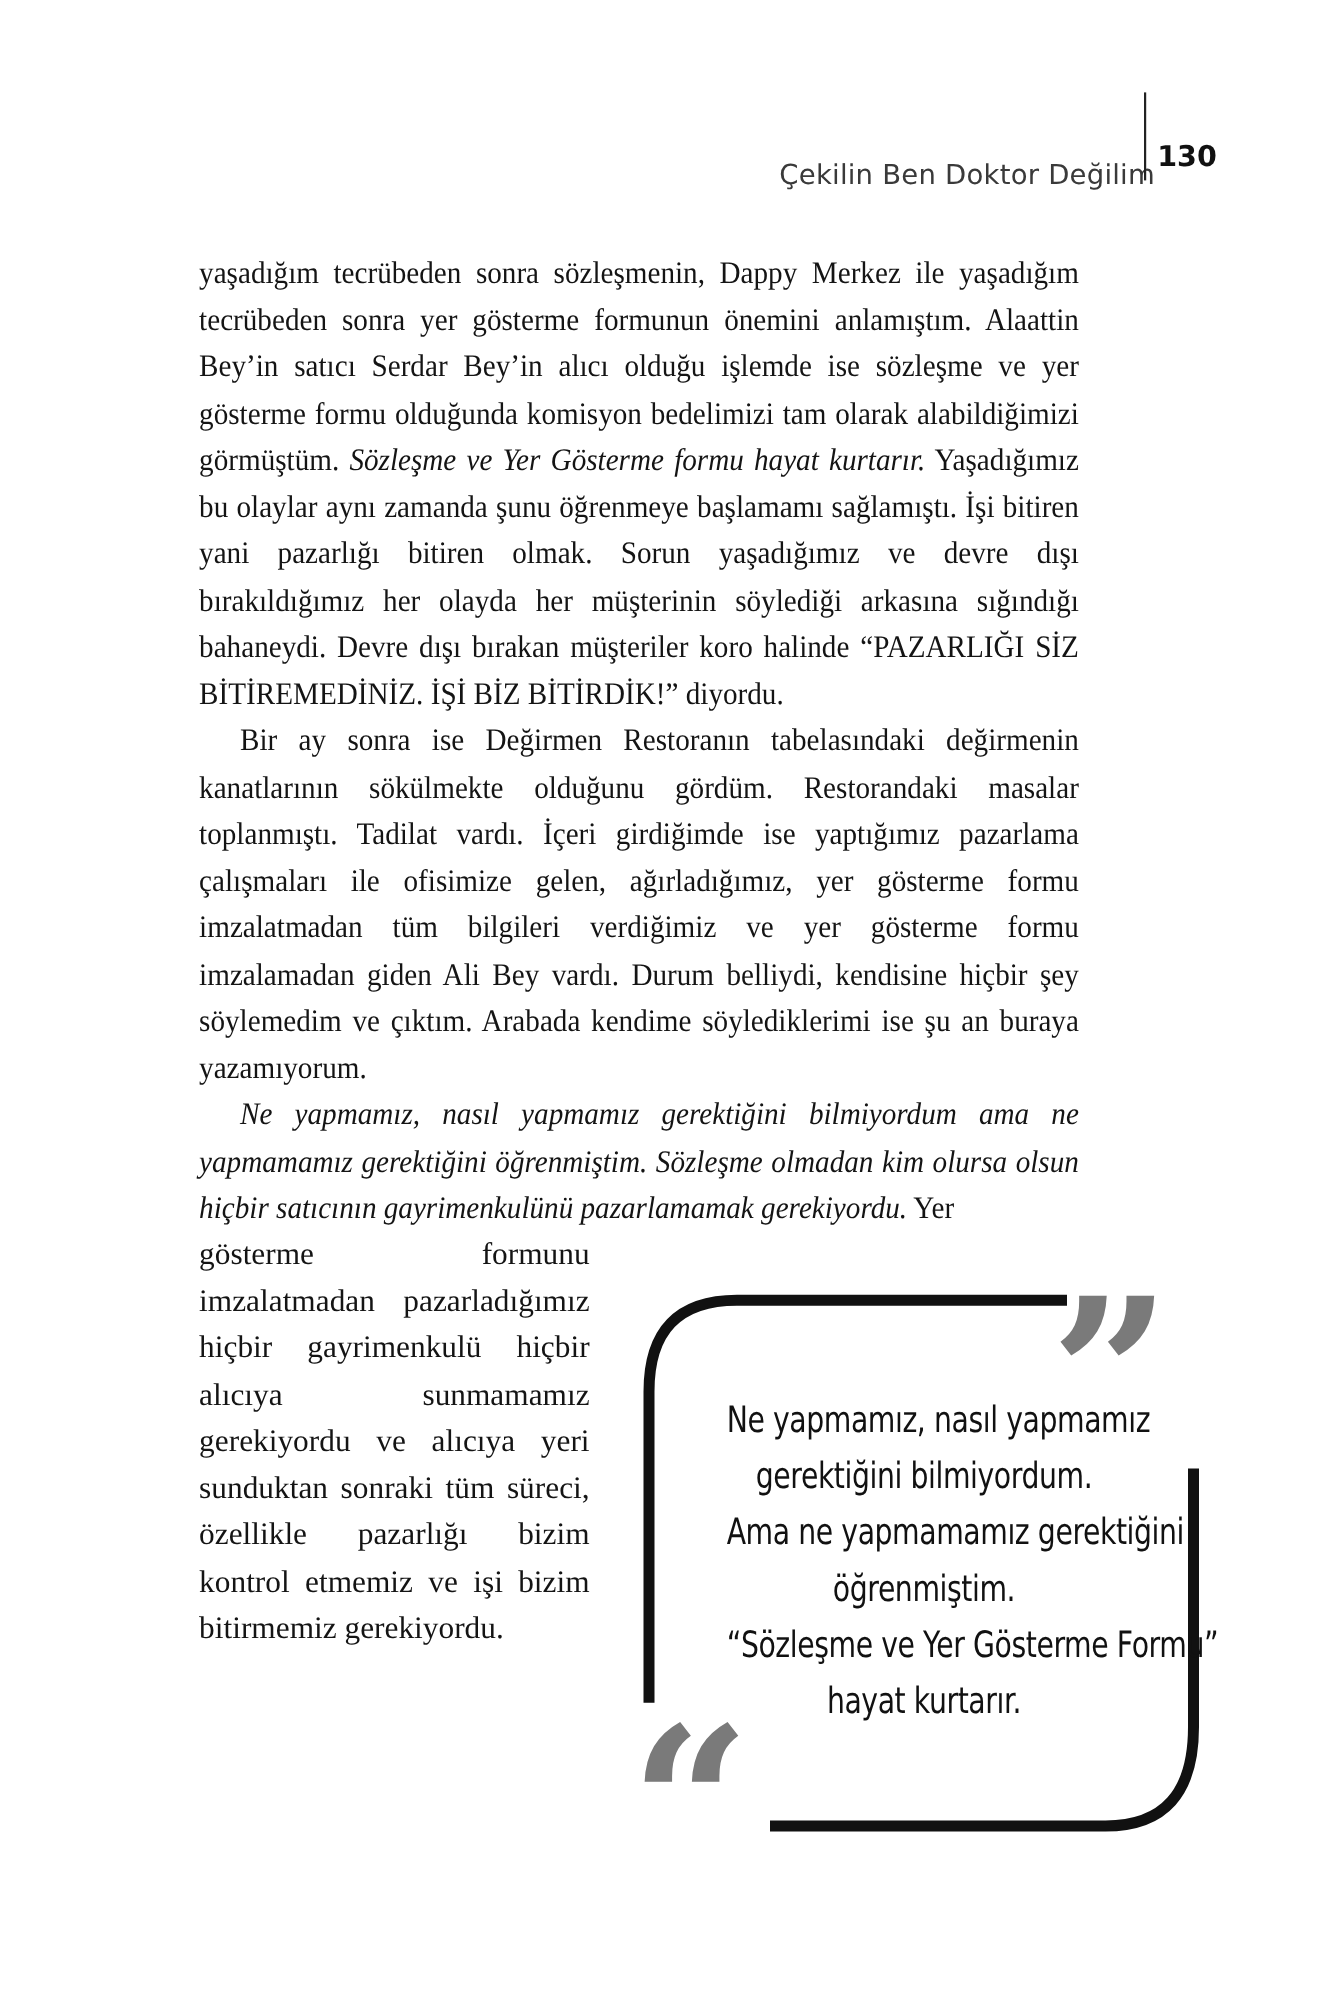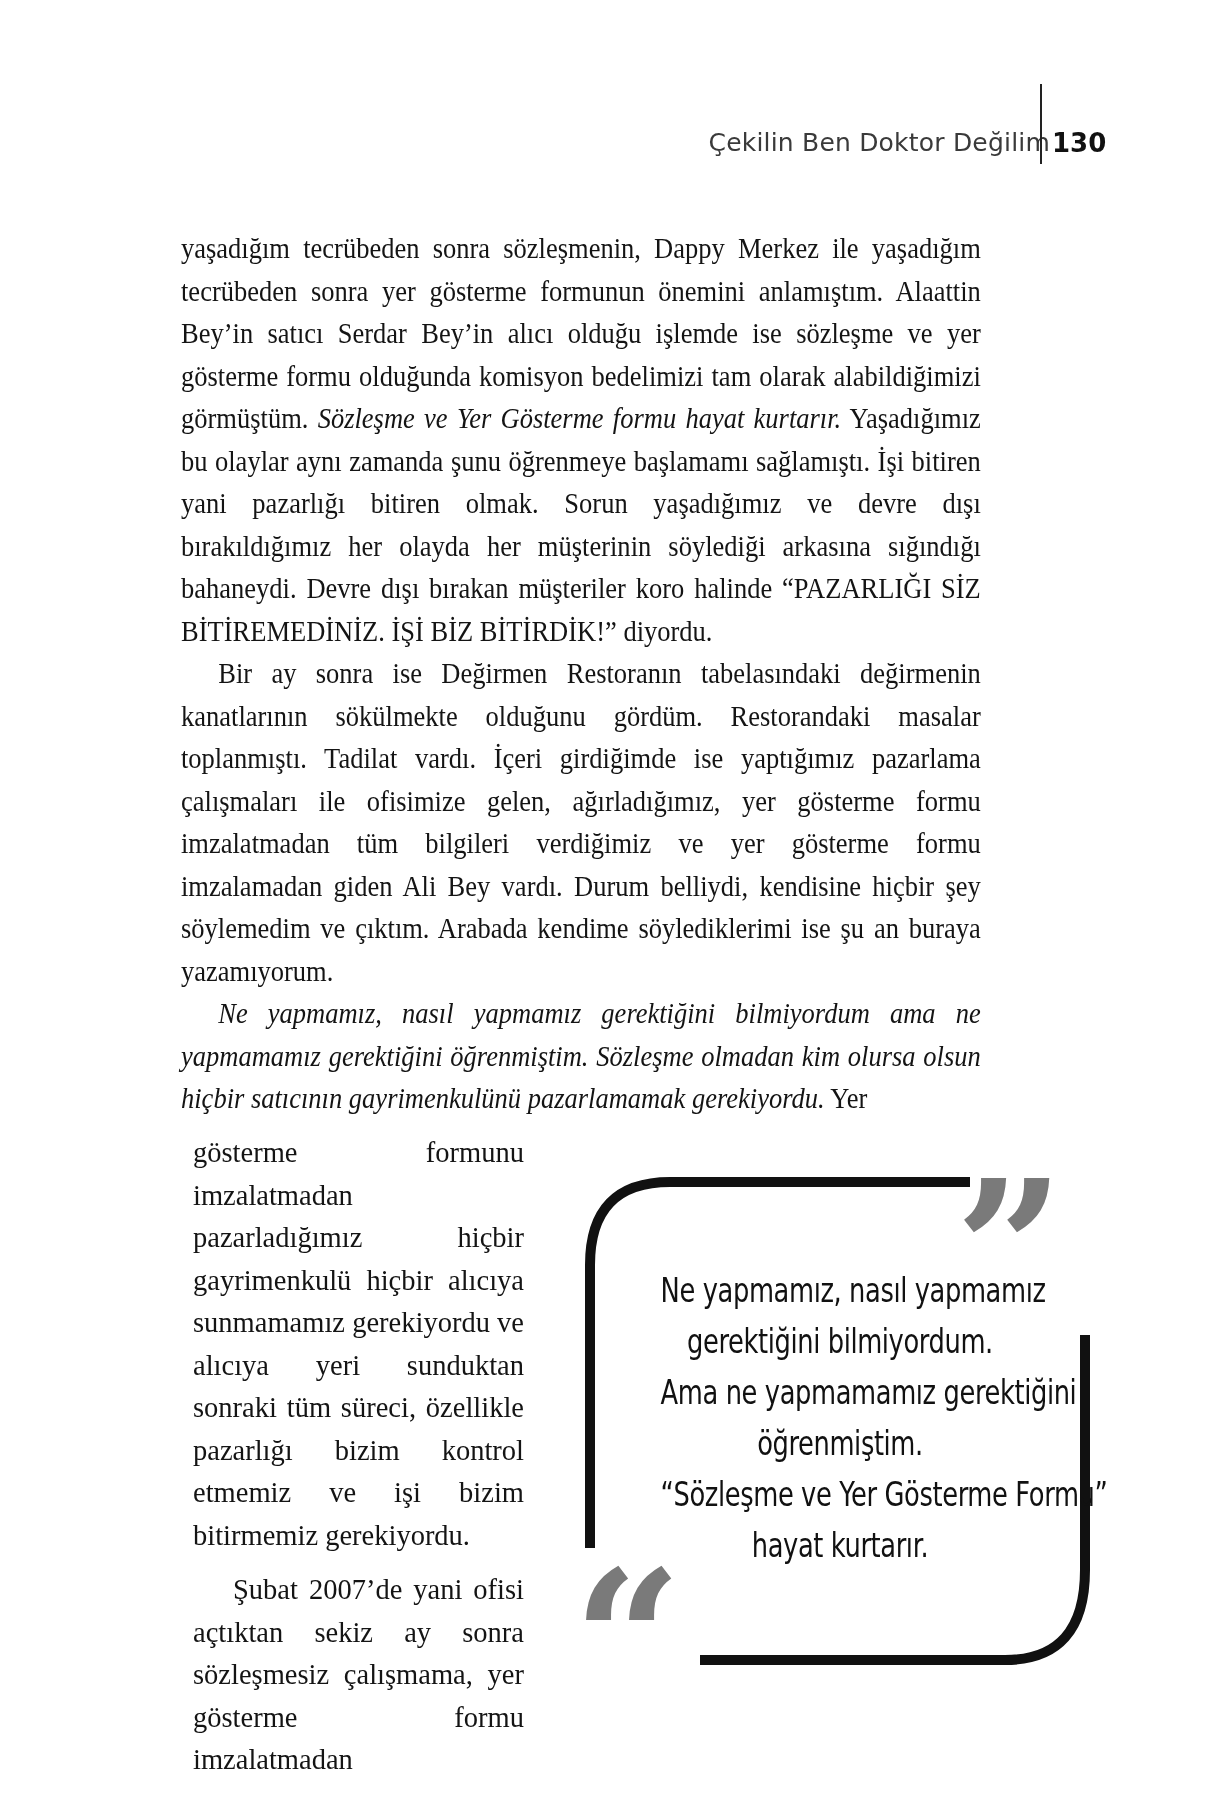--- a/index.html
+++ b/index.html
@@ -1,21 +1,21 @@
 <!DOCTYPE html>
 <html><head>
   <meta charset="utf-8">
   <style>
     html, body { margin: 0; padding: 0; background: #ffffff; }
     body {
       width: 1221px; height: 1812px; position: relative; overflow: hidden;
       color: #141414;
     }
     .running-head {
-      position: absolute; top: 128px; right: 171px;
+      position: absolute; top: 144px; right: 171px;
       font-family: "DejaVu Sans", sans-serif; font-size: 25px; color: #3a3a3a;
       letter-spacing: 0.2px; white-space: nowrap;
     }
     .head-rule {
       position: absolute; left: 1040px; top: 84px; width: 2px; height: 80px; background: #222;
     }
     .page-num {
       position: absolute; left: 1052px; top: 128px;
       font-family: "DejaVu Sans", sans-serif; font-weight: bold; font-size: 26px; color: #111;
     }
@@ -25,21 +25,21 @@
       text-align: justify; transform: scaleX(0.93); transform-origin: left top;
     }
     .body-text p { margin: 0; }
     .body-text .indent { text-indent: 40px; }
     .it { font-style: italic; }
     .narrow {
       position: absolute; left: 181px; top: 1120px; width: 355px;
       font-family: "Liberation Serif", serif; font-size: 28.5px; line-height: 42.5px;
       text-align: justify;
     }
-    .narrow p { margin: 12px; }
+    .narrow p { margin: 0; }
     .narrow .indent { text-indent: 40px; }
     .pq { position: absolute; left: 580px; top: 1170px; width: 520px; height: 500px; }
     .pq svg { position: absolute; left: 0; top: 0; }
     .pq-text {
       position: absolute; left: 30px; top: 95px; width: 460px;
       font-family: "DejaVu Sans", sans-serif; font-size: 33px; line-height: 51px;
       text-align: center; color: #111; transform: scaleX(0.78); transform-origin: center top;
       letter-spacing: -0.5px;
     }
     .pq-text div { white-space: nowrap; }
@@ -58,21 +58,20 @@
 <div class="page-num">130</div>
 
 <div class="body-text">
   <p><span>yaşadığım tecrübeden sonra sözleşmenin, Dappy Merkez ile yaşadığım tecrübeden sonra yer gösterme formunun önemini anlamıştım. Alaattin Bey’in satıcı Serdar Bey’in alıcı olduğu işlemde ise sözleşme ve yer gösterme formu olduğunda komisyon bedelimizi tam olarak alabildiğimizi görmüştüm. </span><span class="it">Sözleşme ve Yer Gösterme formu hayat kurtarır.</span><span> Yaşadığımız bu olaylar aynı zamanda şunu öğrenmeye başlamamı sağlamıştı. İşi bitiren yani pazarlığı bitiren olmak. Sorun yaşadığımız ve devre dışı bırakıldığımız her olayda her müşterinin söylediği arkasına sığındığı bahaneydi. Devre dışı bırakan müşteriler koro halinde “PAZARLIĞI SİZ BİTİREMEDİNİZ. İŞİ BİZ BİTİRDİK!” diyordu.</span></p>
   <p class="indent">Bir ay sonra ise Değirmen Restoranın tabelasındaki değirmenin kanatlarının sökülmekte olduğunu gördüm. Restorandaki masalar toplanmıştı. Tadilat vardı. İçeri girdiğimde ise yaptığımız pazarlama çalışmaları ile ofisimize gelen, ağırladığımız, yer gösterme formu imzalatmadan tüm bilgileri verdiğimiz ve yer gösterme formu imzalamadan giden Ali Bey vardı. Durum belliydi, kendisine hiçbir şey söylemedim ve çıktım. Arabada kendime söylediklerimi ise şu an buraya yazamıyorum.</p>
   <p class="indent"><span class="it">Ne yapmamız, nasıl yapmamız gerektiğini bilmiyordum ama ne yapmamamız gerektiğini öğrenmiştim. Sözleşme olmadan kim olursa olsun hiçbir satıcının gayrimenkulünü pazarlamamak gerekiyordu.</span><span> Yer</span></p>
 </div>
 
 <div class="narrow">
   <p>gösterme formunu imzalatmadan pazarladığımız hiçbir gayrimenkulü hiçbir alıcıya sunmamamız gerekiyordu ve alıcıya yeri sunduktan sonraki tüm süreci, özellikle pazarlığı bizim kontrol etmemiz ve işi bizim bitirmemiz gerekiyordu.</p>
-  <p class="indent">Şubat 2007’de yani ofisi açtıktan sekiz ay sonra sözleşmesiz çalışmama, yer gösterme formu imzalatmadan</p>
 </div>
 
 <div class="pq">
   <svg width="520" height="500">
     <path d="M 390 12 L 90 12 Q 10 12 10 95 L 10 378" fill="none" stroke="#111111" stroke-width="10"></path>
     <path d="M 505 165 L 505 400 Q 505 490 425 490 L 120 490" fill="none" stroke="#111111" stroke-width="10"></path>
   </svg>
   <div class="quote-mark quote-close" style="color: rgb(122, 122, 122);">”</div>
   <div class="quote-mark quote-open" style="color: rgb(122, 122, 122);">“</div>
   <div class="pq-text">

